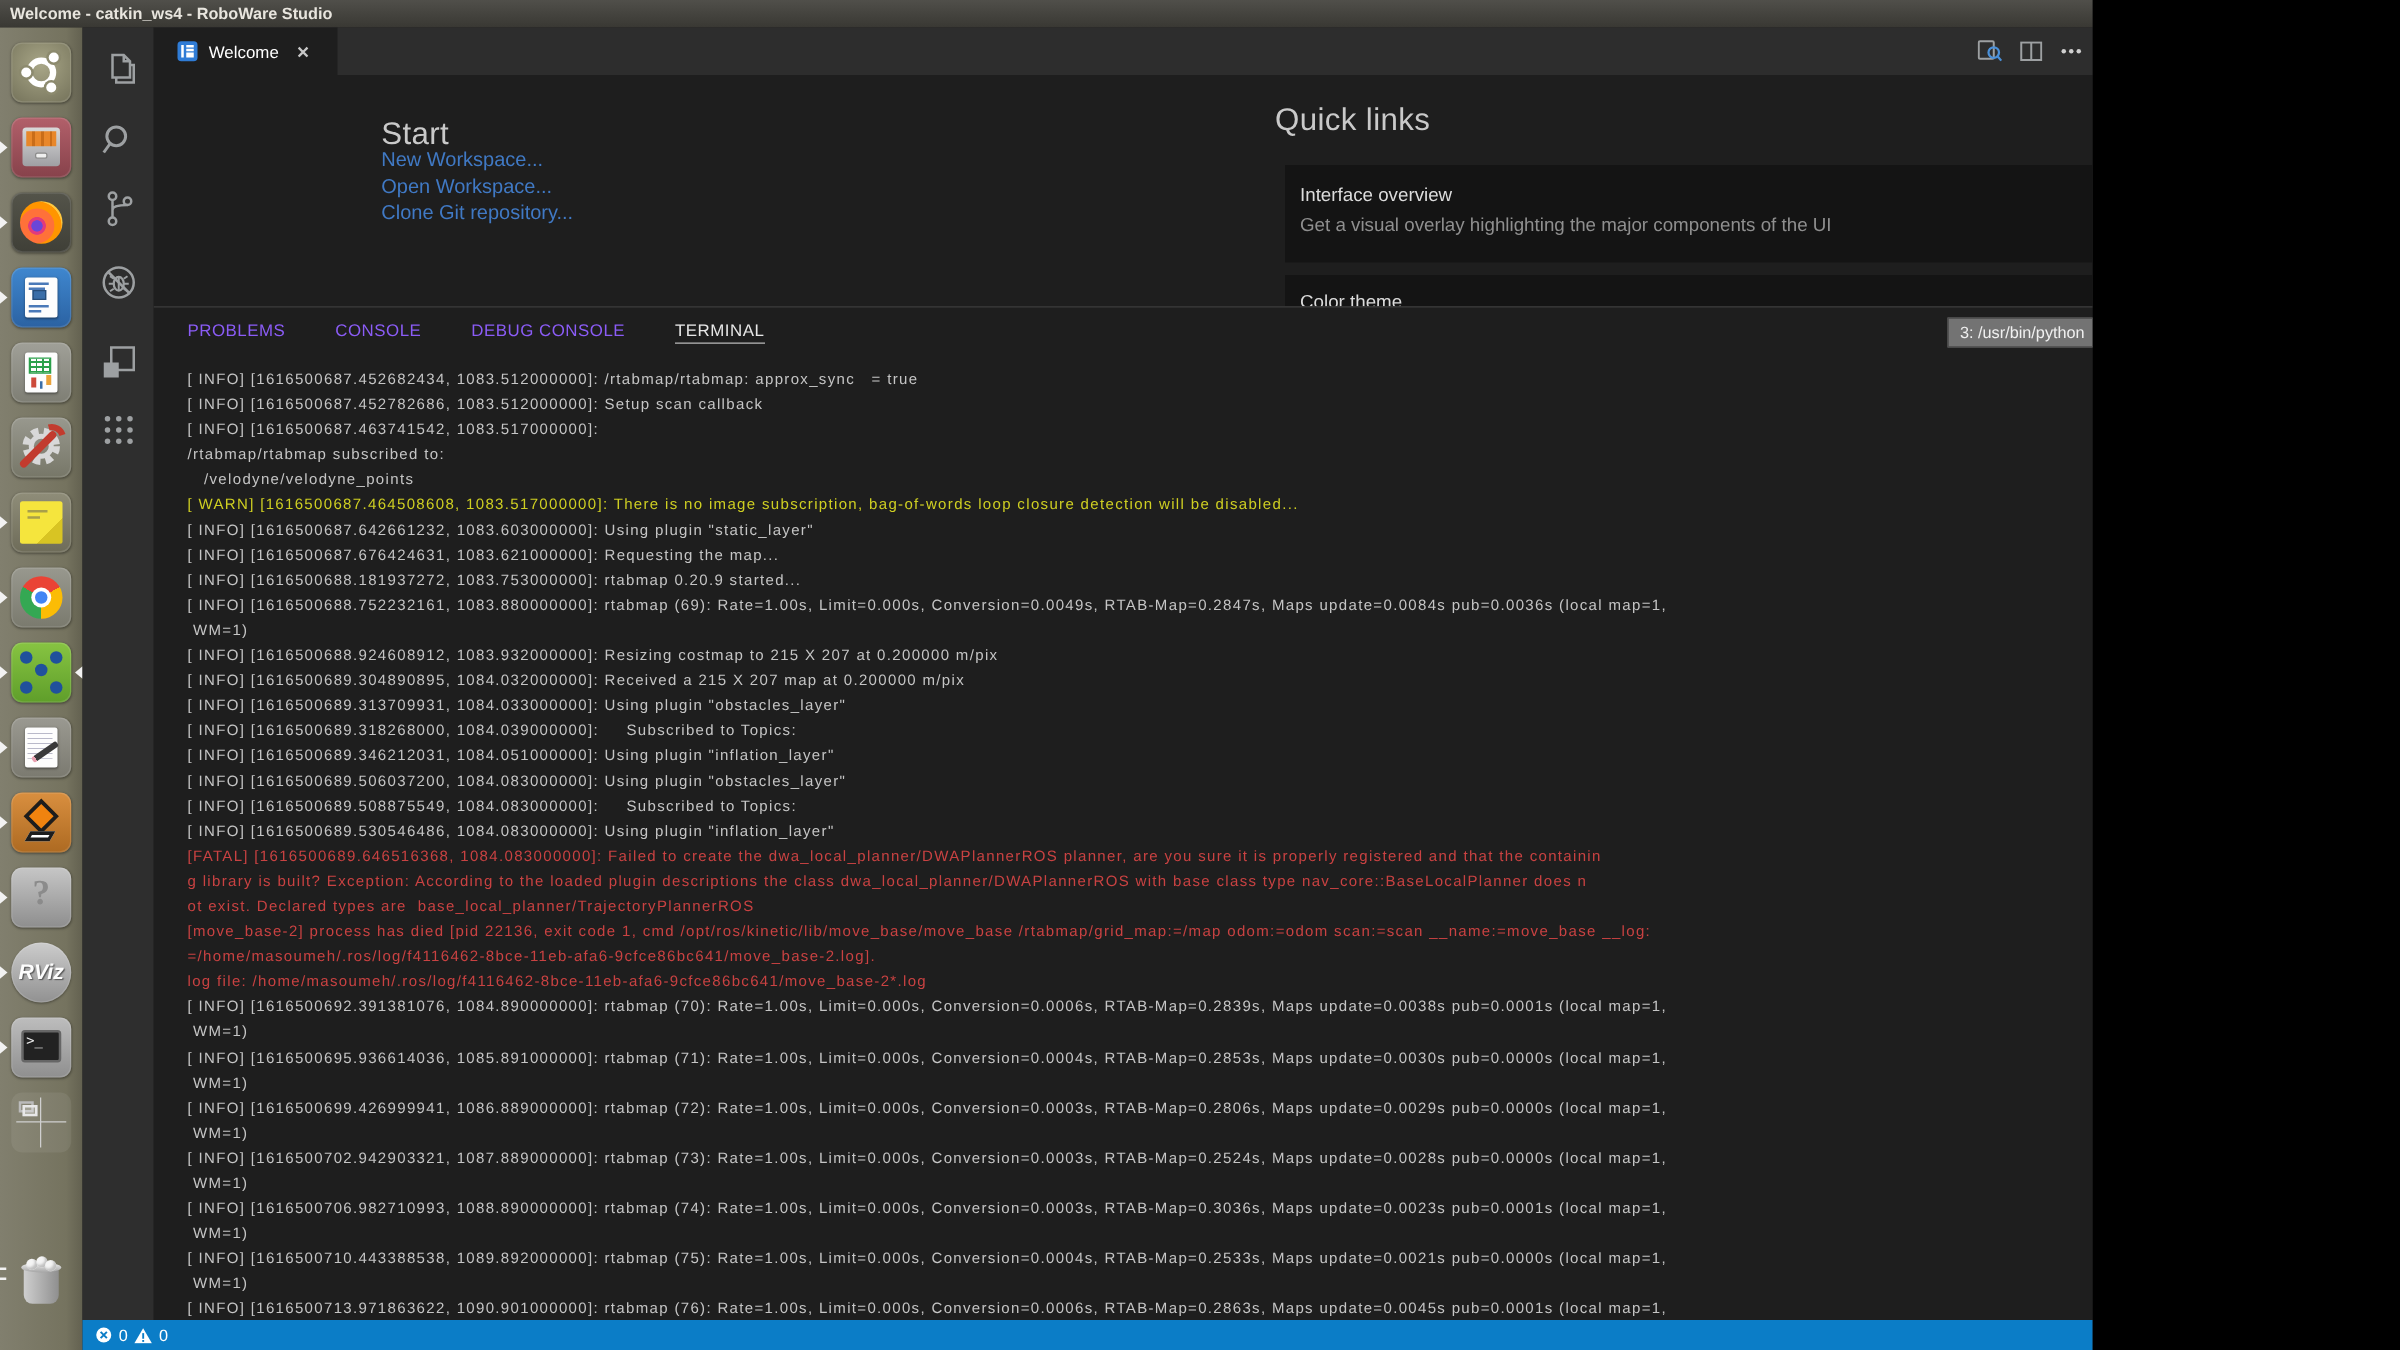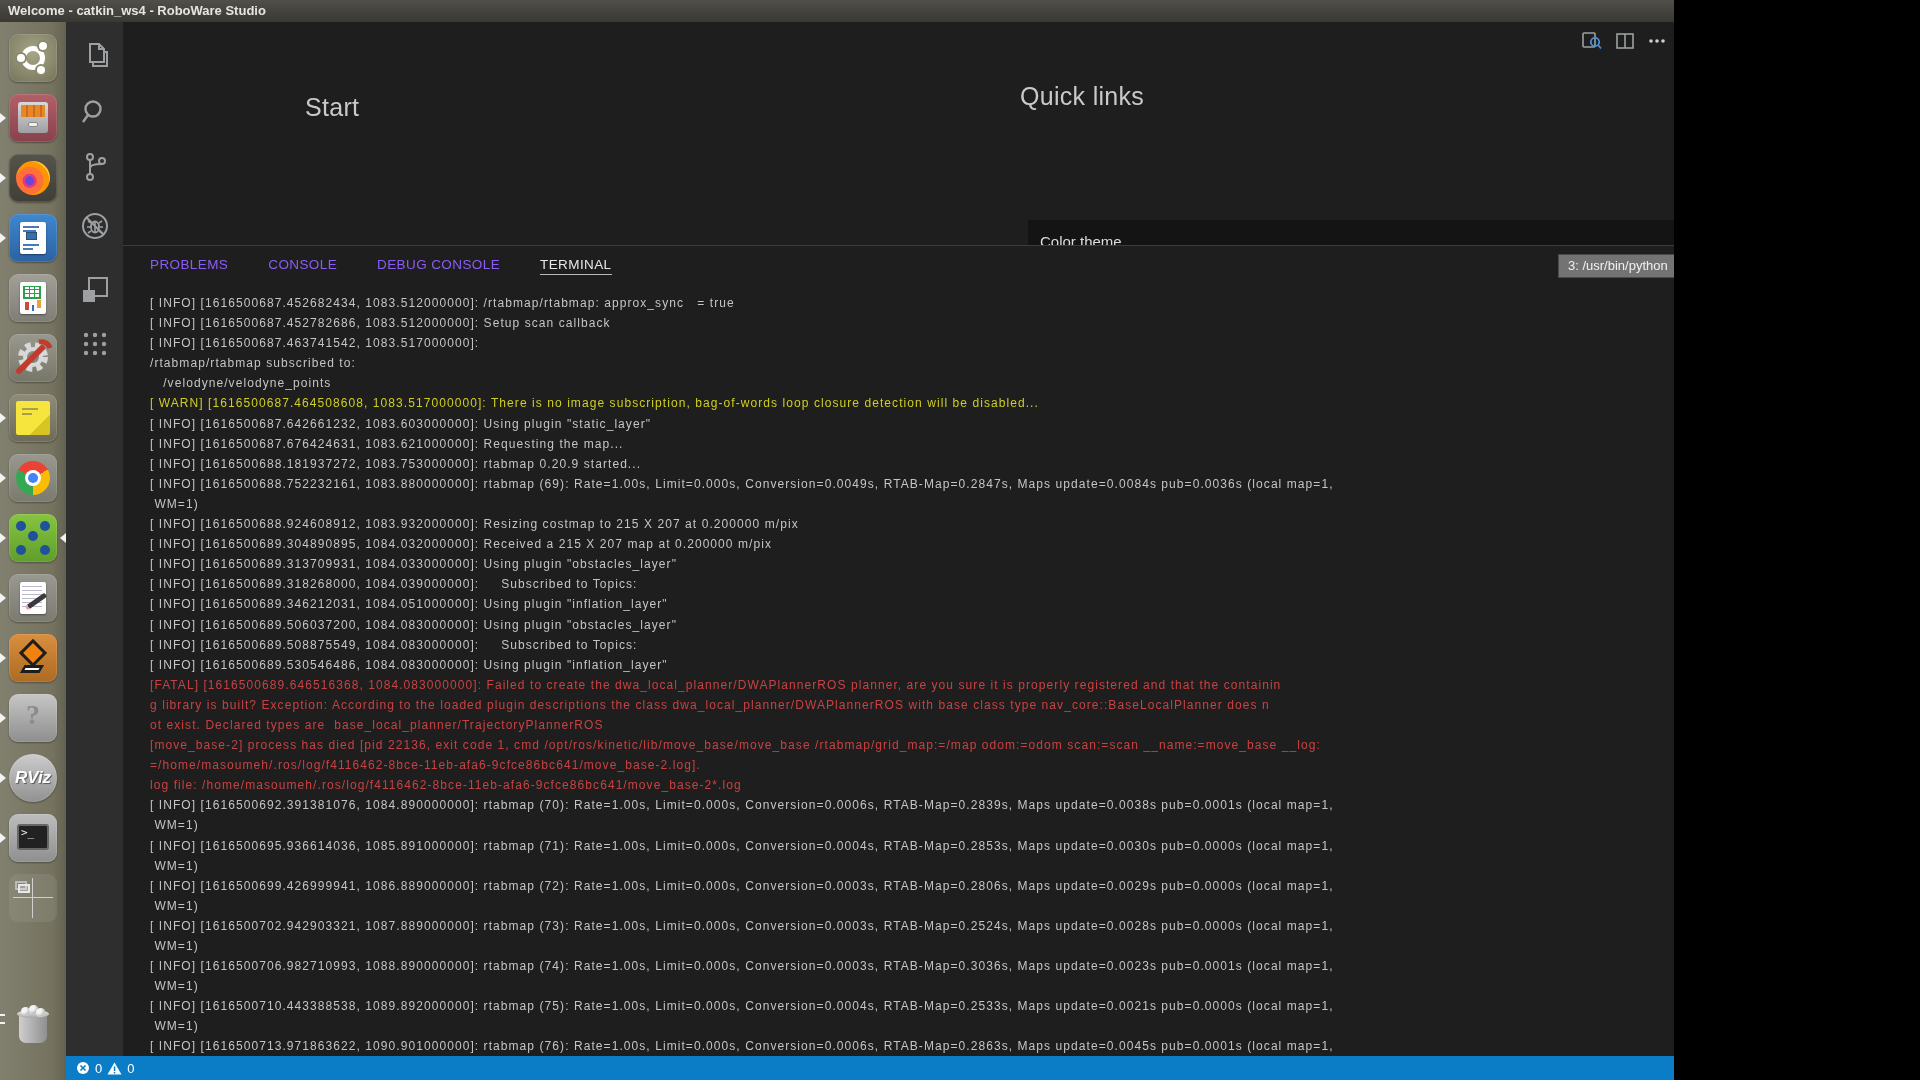--- a/index.html
+++ b/index.html
@@ -293,40 +293,59 @@
           <circle cx="5" cy="14" r="2.2" fill="#9da0a2"></circle>
           <circle cx="14" cy="14" r="2.2" fill="#9da0a2"></circle>
           <circle cx="23" cy="14" r="2.2" fill="#9da0a2"></circle>
           <circle cx="5" cy="23" r="2.2" fill="#9da0a2"></circle>
           <circle cx="14" cy="23" r="2.2" fill="#9da0a2"></circle>
           <circle cx="23" cy="23" r="2.2" fill="#9da0a2"></circle>
         </svg>
       </div>
     </div>
 
+  <div class="tabstrip">
+    <div class="tab">
+      <span class="tabicon">
+          <span class="b1"></span>
+          <span class="b2"></span>
+        </span>
+      <span class="lbl">Welcome</span>
+      <span class="close">✕</span>
+    </div>
+  </div>
   <div class="edtools">
     <svg width="20" height="18" viewBox="0 0 20 18">
       <rect x="1" y="1" width="12" height="14" rx="1" fill="none" stroke="#9da0a2" stroke-width="1.6"></rect>
       <circle cx="13" cy="10" r="4.2" fill="none" stroke="#4a90d9" stroke-width="1.8"></circle>
       <path d="M16 13 L19 16.5" stroke="#4a90d9" stroke-width="1.8"></path>
     </svg>
     <svg width="18" height="16" viewBox="0 0 18 16">
       <rect x="1" y="1" width="16" height="14" fill="none" stroke="#9da0a2" stroke-width="1.6"></rect>
       <line x1="9" y1="1" x2="9" y2="15" stroke="#9da0a2" stroke-width="1.6"></line>
     </svg>
     <svg width="18" height="6" viewBox="0 0 18 6">
       <circle cx="3" cy="3" r="1.8" fill="#cfcfcf"></circle>
         <circle cx="9" cy="3" r="1.8" fill="#cfcfcf"></circle>
         <circle cx="15" cy="3" r="1.8" fill="#cfcfcf"></circle>
     </svg>
   </div>
 
   <div class="welcome">
     <div class="w-head start-head">Start</div>
+    <div class="w-links" id="startlinks">
+        <a href="#">New Workspace...</a>
+        <a href="#">Open Workspace...</a>
+        <a href="#">Clone Git repository...</a>
+      </div>
     <div class="w-head quick-head">Quick links</div>
+    <div class="card card1">
+      <div class="t">Interface overview</div>
+      <div class="d">Get a visual overlay highlighting the major components of the UI</div>
+    </div>
     <div class="card card2">
       <div class="t">Color theme</div>
     </div>
   </div>
 
   <div class="panel">
     <div class="ptabs" id="ptabs">
         <div class="ptab">PROBLEMS</div>
         <div class="ptab">CONSOLE</div>
         <div class="ptab">DEBUG CONSOLE</div>

